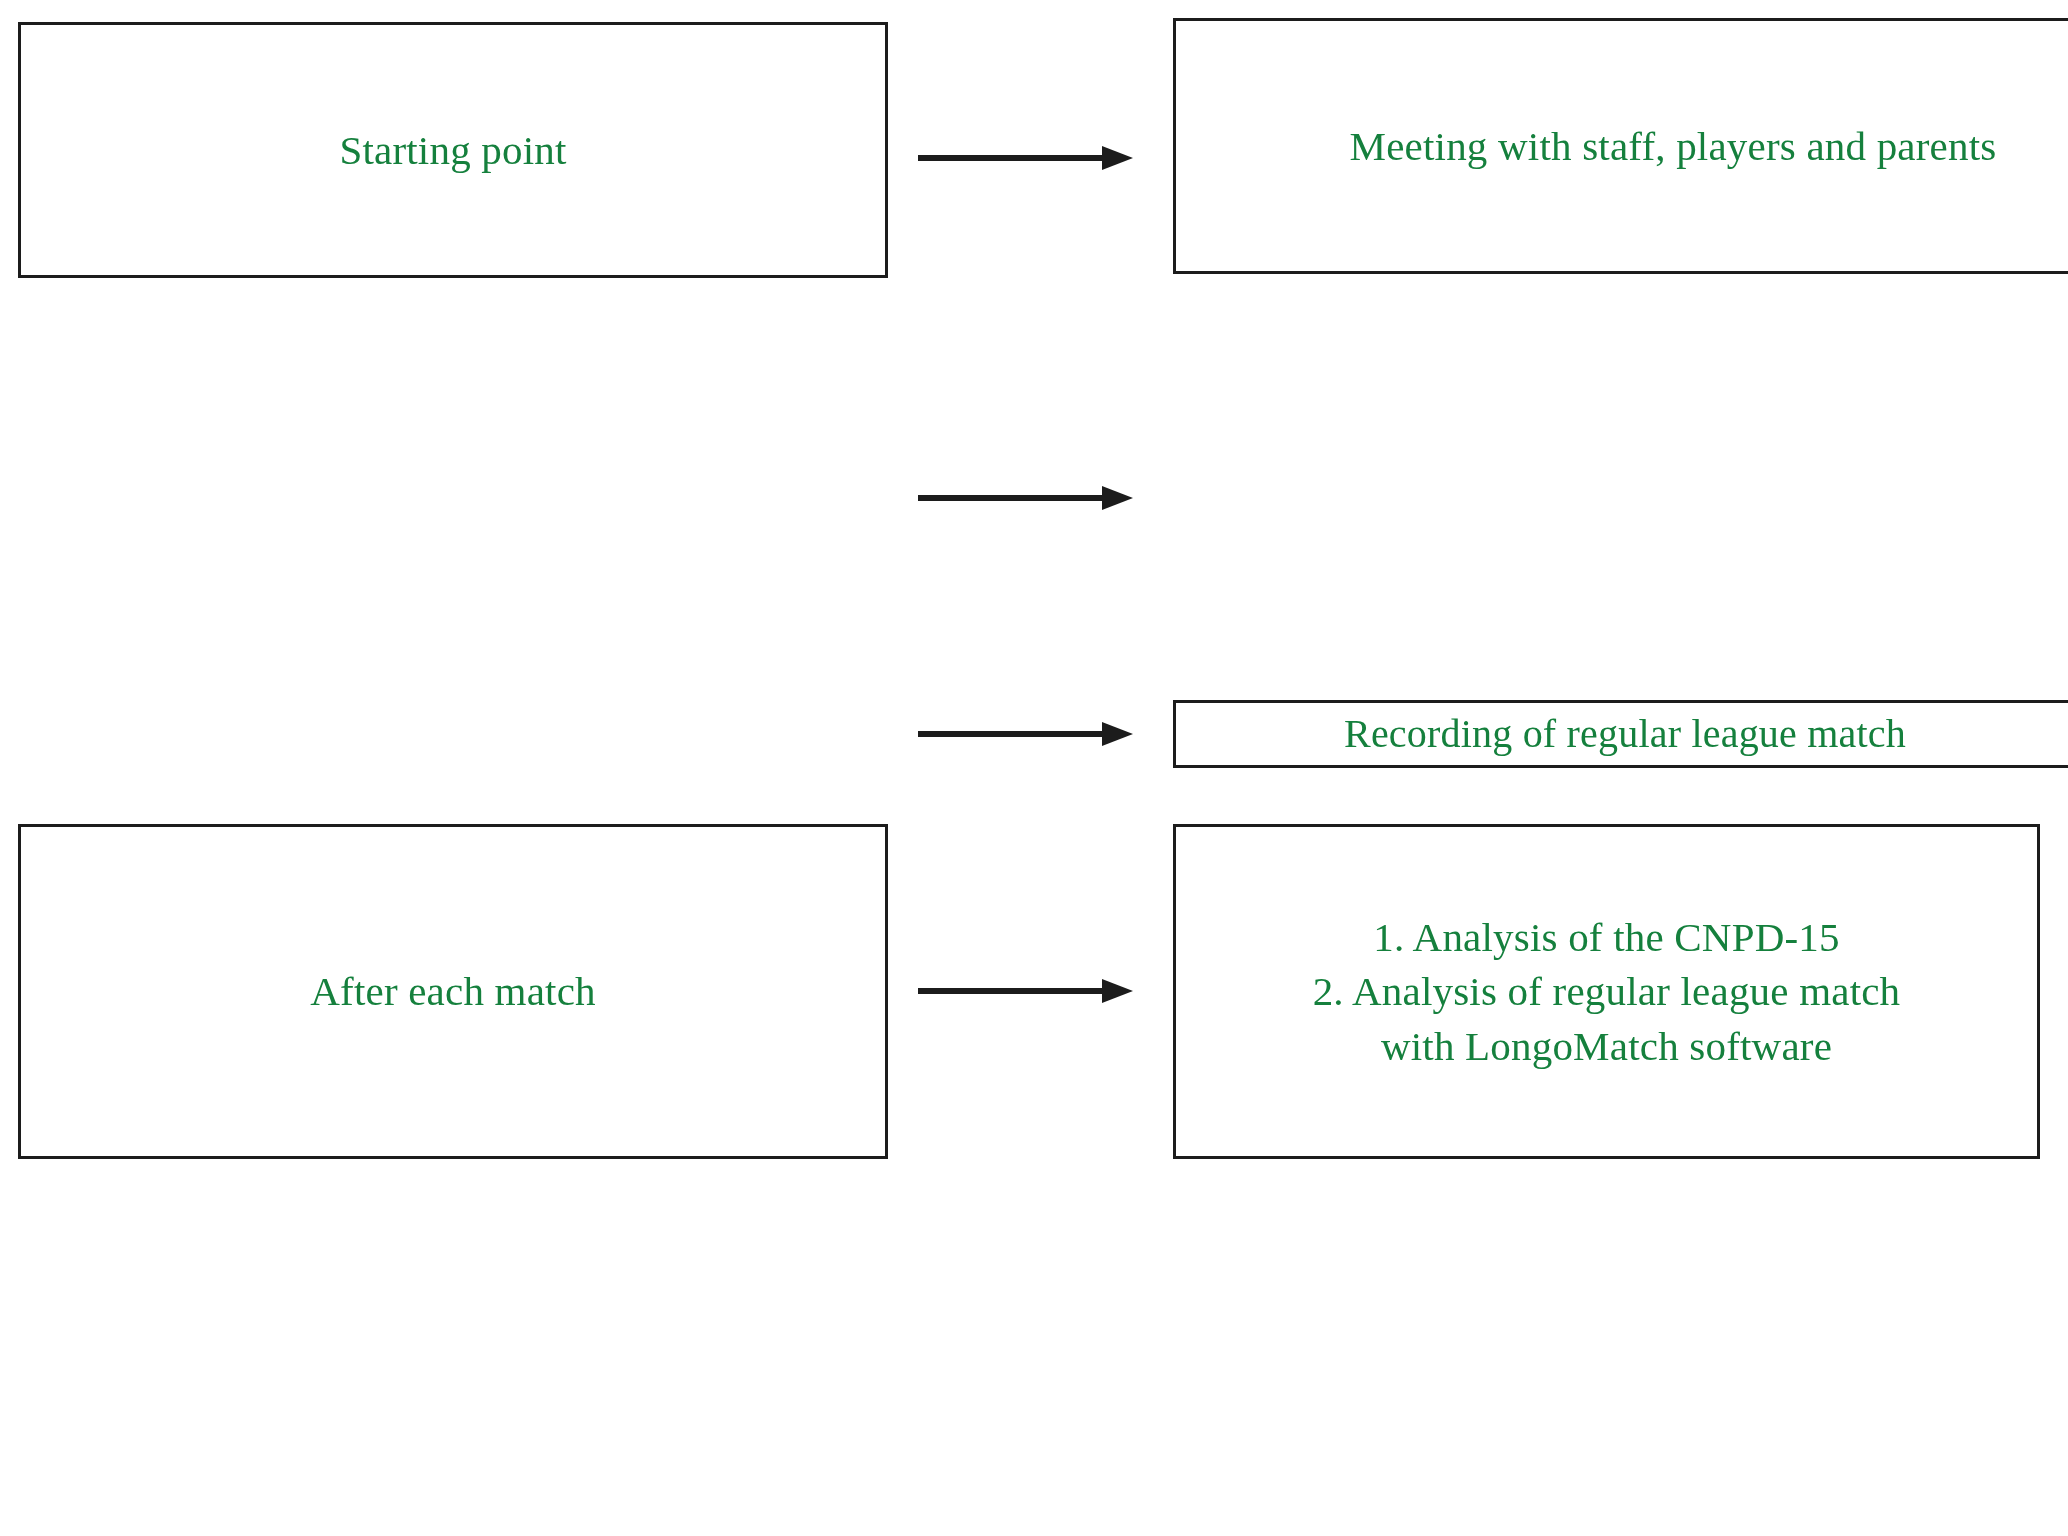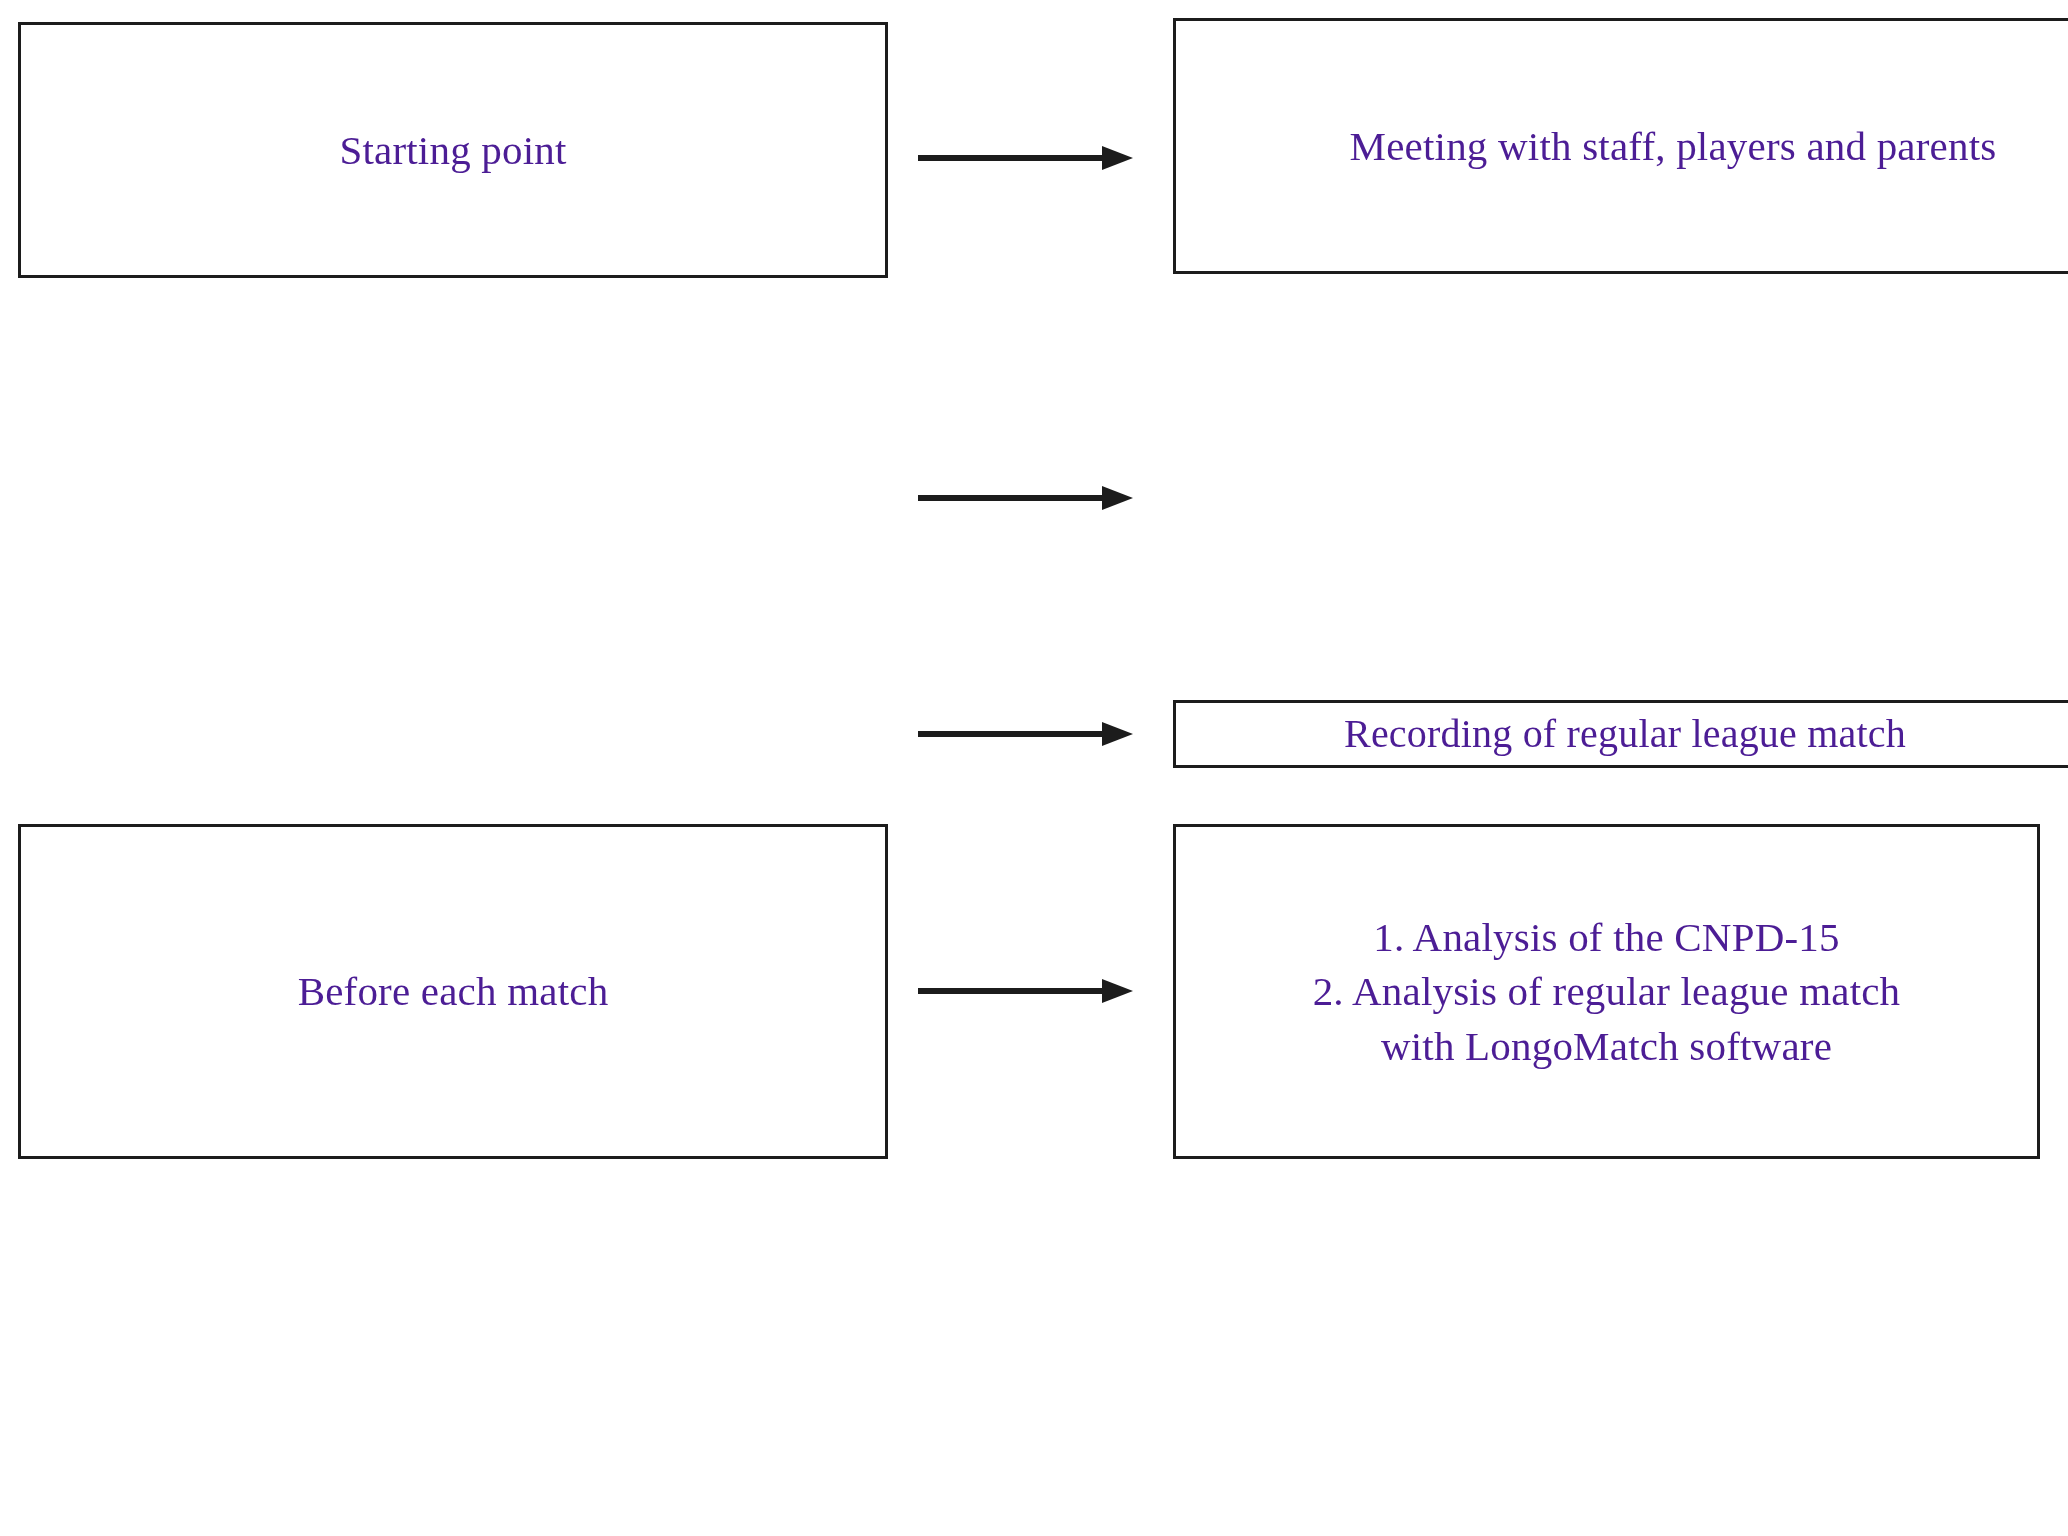--- a/index.html
+++ b/index.html
@@ -21,21 +21,21 @@
     border: 3px solid #1c1c1c;
     background: #ffffff;
     display: flex;
     align-items: center;
     justify-content: center;
     text-align: center;
   }
   .node-label {
     font-size: 41px;
     line-height: 1.33;
-    color: #4c1d95;
+    color: #15803d;
     letter-spacing: 0.2px;
     white-space: pre-line;
     padding: 0 10px;
   }
   .node-label.thin {
     font-size: 40px;
   }
   .arrow {
     position: absolute;
     height: 34px;
@@ -78,21 +78,21 @@
       <line x1="0" y1="17" x2="188" y2="17" stroke="#1c1c1c" stroke-width="6"></line>
       <polygon points="184,5 215,17 184,29" fill="#1c1c1c"></polygon>
     </svg>
   </div>
 
   <div class="node" style="left:1173px; top:700px; width:904px; height:68px;text-align:right;">
     <div class="node-label thin">Recording of regular league match</div>
   </div>
 
   <div class="node" style="left:18px; top:824px; width:870px; height:335px;">
-    <div class="node-label">Before each match</div>
+    <div class="node-label">After each match</div>
   </div>
 
   <div class="arrow" style="left:918px; top:974px; width:215px;">
     <svg width="215" height="34" viewBox="0 0 215 34" aria-hidden="true">
       <line x1="0" y1="17" x2="188" y2="17" stroke="#1c1c1c" stroke-width="6"></line>
       <polygon points="184,5 215,17 184,29" fill="#1c1c1c"></polygon>
     </svg>
   </div>
 
   <div class="node" style="left:1173px; top:824px; width:867px; height:335px;">

